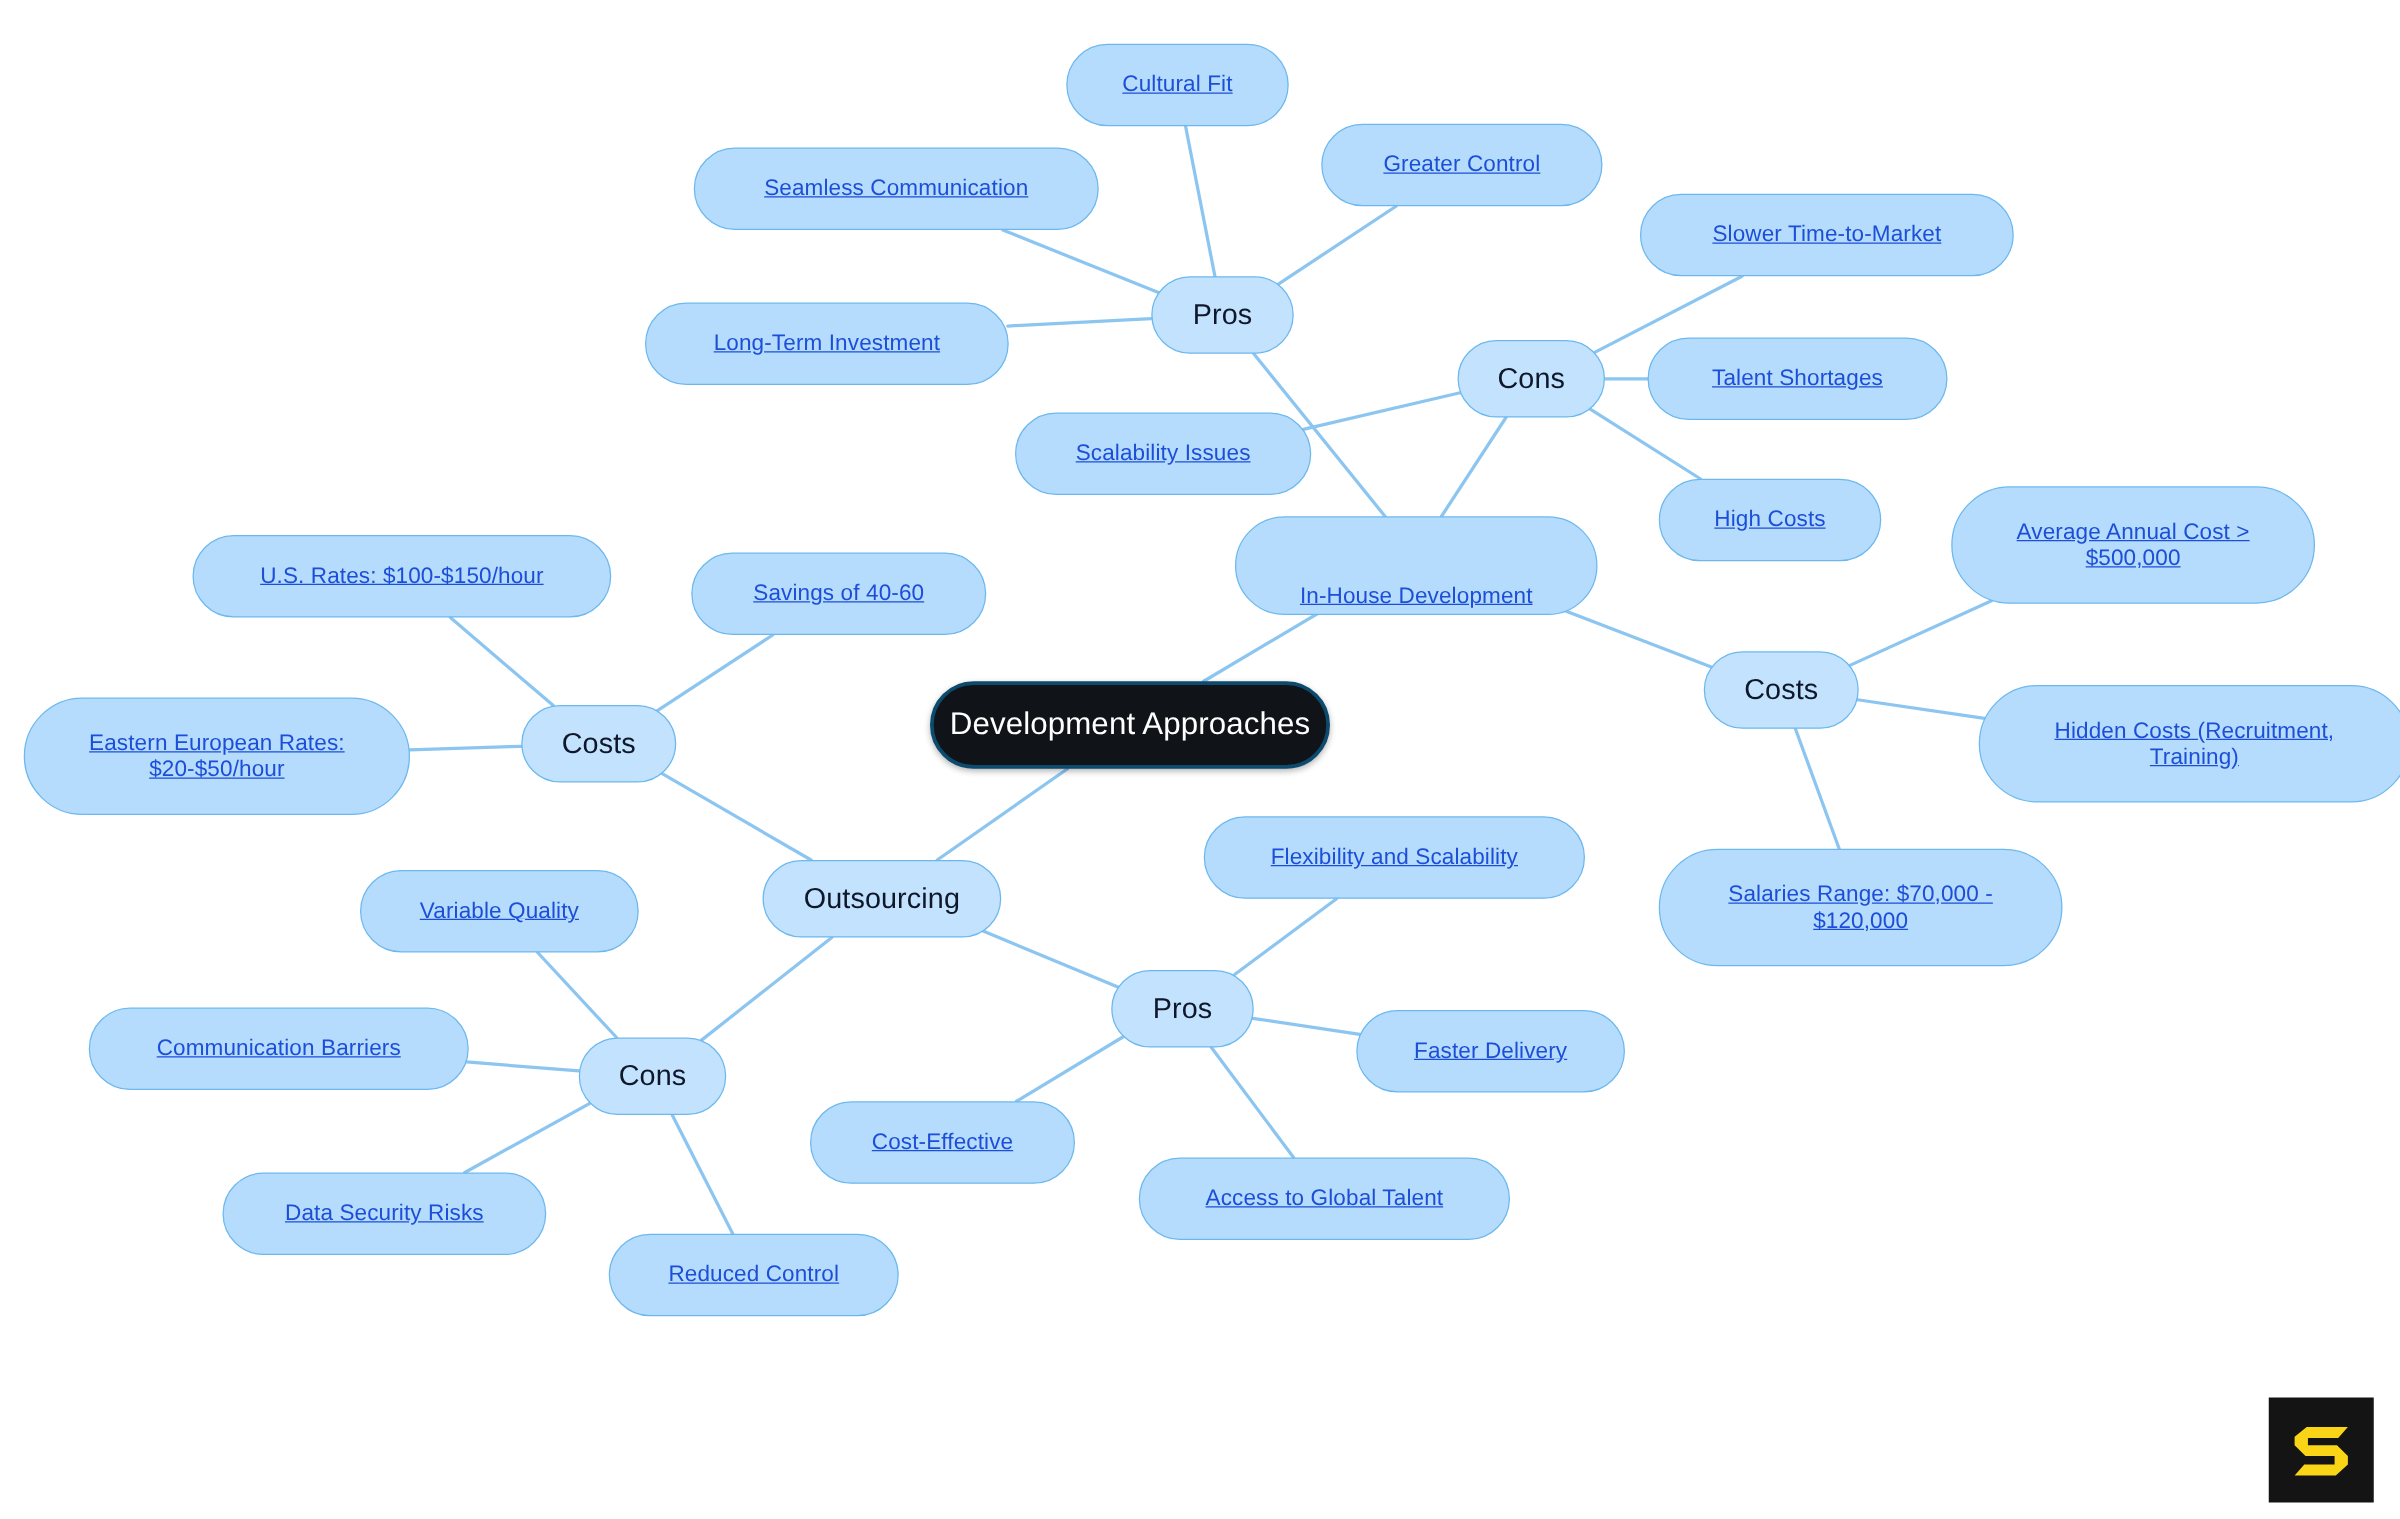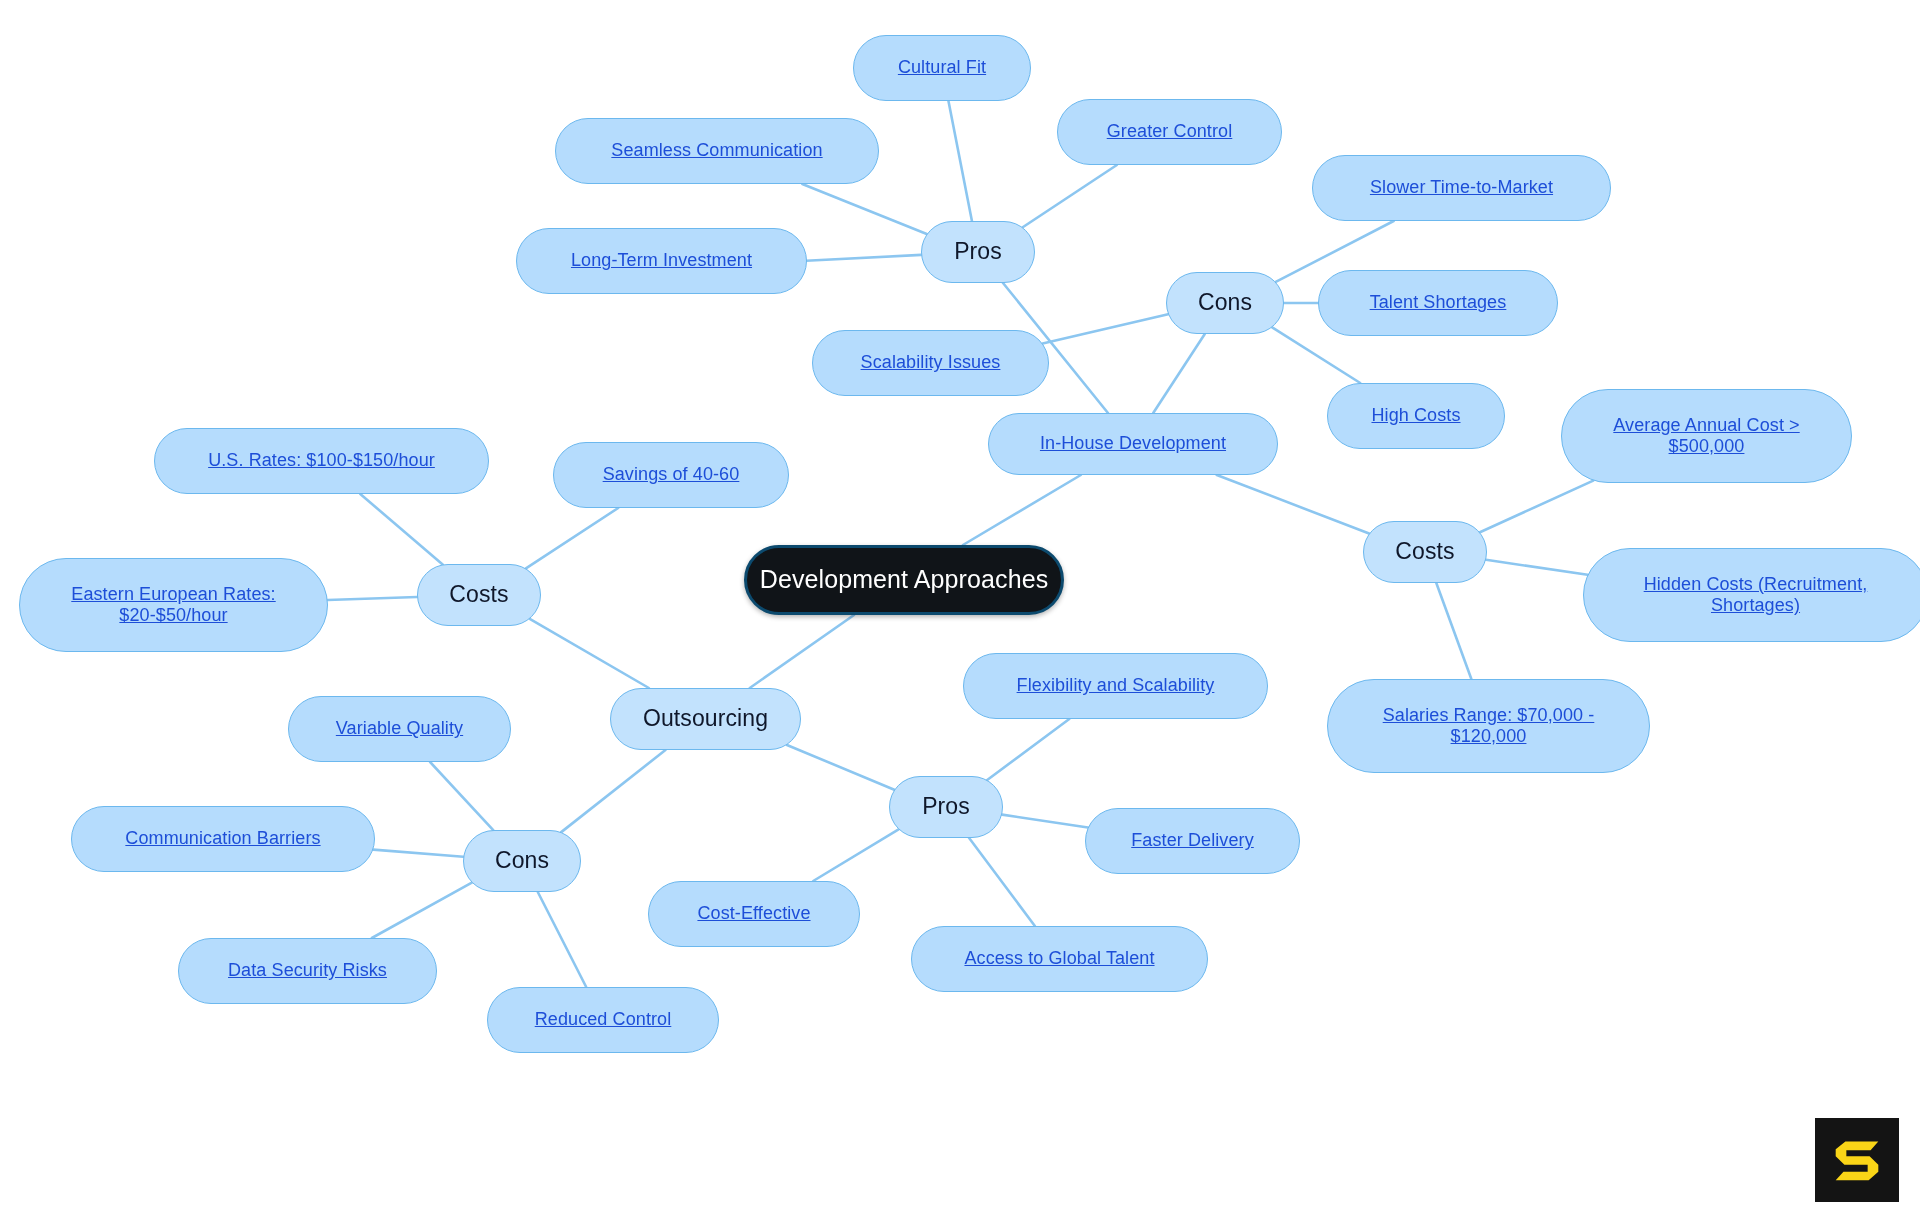--- a/index.html
+++ b/index.html
@@ -102,36 +102,36 @@
       <line x1="463.29956050121183" y1="856.7008123347257" x2="373.2538921697564" y2="849.5921775023477" stroke="#8cc6f0" stroke-width="2.6" stroke-linecap="round"></line>
       <line x1="471.81523424238463" y1="882.6526249743475" x2="371.85" y2="938" stroke="#8cc6f0" stroke-width="2.6" stroke-linecap="round"></line>
       <line x1="537.7924528301887" y1="892" x2="586.188679245283" y2="987" stroke="#8cc6f0" stroke-width="2.6" stroke-linecap="round"></line>
       <line x1="987.1902307928056" y1="779.9767343116843" x2="1069.2727272727273" y2="719" stroke="#8cc6f0" stroke-width="2.6" stroke-linecap="round"></line>
       <line x1="1002.0486837573401" y1="814.6208007749427" x2="1087.8989442663799" y2="827.4749697330652" stroke="#8cc6f0" stroke-width="2.6" stroke-linecap="round"></line>
       <line x1="969.1480263157895" y1="838" x2="1034.858552631579" y2="926" stroke="#8cc6f0" stroke-width="2.6" stroke-linecap="round"></line>
       <line x1="898.5819179572123" y1="829.4112864782104" x2="813.214953271028" y2="881" stroke="#8cc6f0" stroke-width="2.6" stroke-linecap="round"></line>
     </svg>
   <div id="node-layer">
       <div class="node root" style="left: 744px; top: 545px; width: 320px; height: 70px;"><span>Development Approaches</span></div>
-      <div class="node leaf" style="left: 988px; top: 413px; width: 290px; height: 62px;"><span>In-House Development</span></div>
+      <div class="node leaf" style="left: 988px; top: 413px; width: 290px; height: 79px; align-items: flex-end;"><span>In-House Development</span></div>
       <div class="node hub" style="left: 921px; top: 221px; width: 114px; height: 62px;"><span>Pros</span></div>
       <div class="node hub" style="left: 1166px; top: 272px; width: 118px; height: 62px;"><span>Cons</span></div>
       <div class="node hub" style="left: 1363px; top: 521px; width: 124px; height: 62px;"><span>Costs</span></div>
       <div class="node leaf" style="left: 853px; top: 35px; width: 178px; height: 66px;"><span>Cultural Fit</span></div>
       <div class="node leaf" style="left: 555px; top: 118px; width: 324px; height: 66px;"><span>Seamless Communication</span></div>
-      <div class="node leaf" style="left: 516px; top: 228px; width: 291px; height: 66px;"><span>Long-Term Investment</span></div>
+      <div class="node leaf" style="left: 516px; top: 242px; width: 291px; height: 66px;"><span>Long-Term Investment</span></div>
       <div class="node leaf" style="left: 1057px; top: 99px; width: 225px; height: 66px;"><span>Greater Control</span></div>
       <div class="node leaf" style="left: 1312px; top: 155px; width: 299px; height: 66px;"><span>Slower Time-to-Market</span></div>
       <div class="node leaf" style="left: 1318px; top: 270px; width: 240px; height: 66px;"><span>Talent Shortages</span></div>
       <div class="node leaf" style="left: 1327px; top: 383px; width: 178px; height: 66px;"><span>High Costs</span></div>
       <div class="node leaf" style="left: 812px; top: 330px; width: 237px; height: 66px;"><span>Scalability Issues</span></div>
       <div class="node leaf" style="left: 1561px; top: 389px; width: 291px; height: 94px;"><span>Average Annual Cost &gt;
 $500,000</span></div>
       <div class="node leaf" style="left: 1583px; top: 548px; width: 345px; height: 94px;"><span>Hidden Costs (Recruitment,
-Shortages)</span></div>
+Training)</span></div>
       <div class="node leaf" style="left: 1327px; top: 679px; width: 323px; height: 94px;"><span>Salaries Range: $70,000 -
 $120,000</span></div>
       <div class="node hub" style="left: 610px; top: 688px; width: 191px; height: 62px; justify-content: center;"><span>Outsourcing</span></div>
       <div class="node hub" style="left: 417px; top: 564px; width: 124px; height: 62px;"><span>Costs</span></div>
       <div class="node hub" style="left: 463px; top: 830px; width: 118px; height: 62px;"><span>Cons</span></div>
       <div class="node hub" style="left: 889px; top: 776px; width: 114px; height: 62px;"><span>Pros</span></div>
       <div class="node leaf" style="left: 154px; top: 428px; width: 335px; height: 66px;"><span>U.S. Rates: $100-$150/hour</span></div>
       <div class="node leaf" style="left: 553px; top: 442px; width: 236px; height: 66px;"><span>Savings of 40-60</span></div>
       <div class="node leaf" style="left: 19px; top: 558px; width: 309px; height: 94px;"><span>Eastern European Rates:
 $20-$50/hour</span></div>

